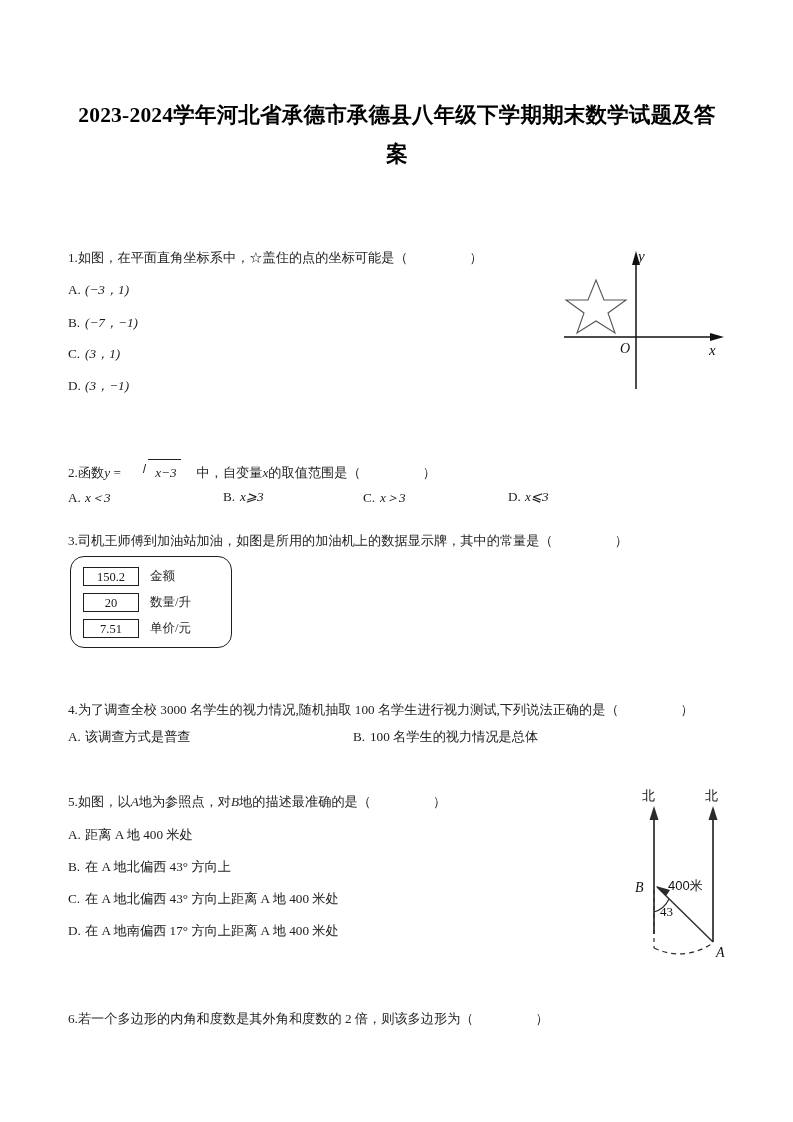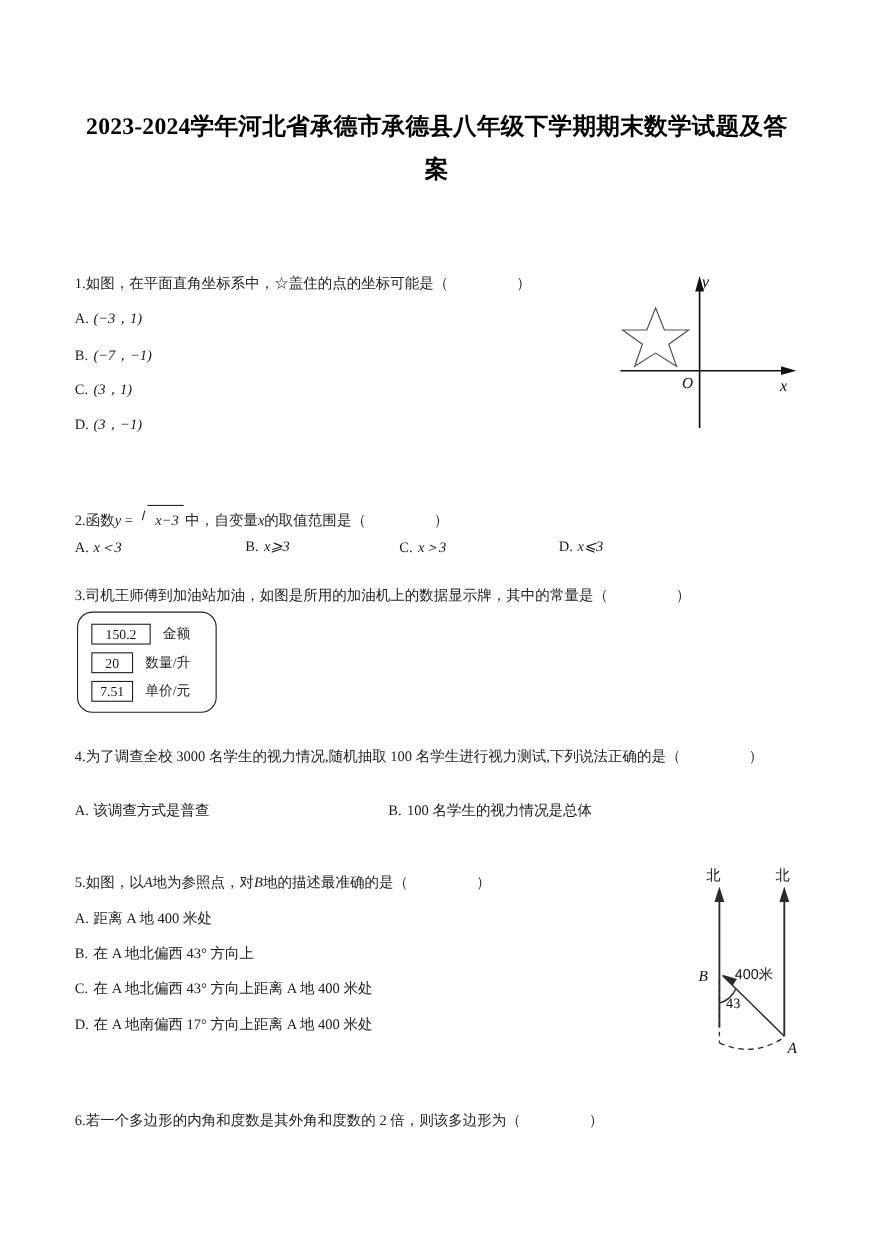--- a/index.html
+++ b/index.html
@@ -59,21 +59,21 @@
     vertical-align: top;
   }
   .opt .lbl { display: inline-block; min-width: 17px; }
   .mi { font-family: "Liberation Serif", serif; font-style: italic; }
   .paren-blank { display: inline-block; width: 62px; }
 
   
   #fig-axes { position: absolute; left: 556px; top: 243px; }
 
   
-  .sqrt { display: inline-block; position: relative; padding-left: 11px; margin: 0 4px; }
+  .sqrt { display: inline-block; position: relative; padding-left: 11px; margin: 0 18px; }
   .sqrt::before {
     content: "";
     position: absolute;
     left: 2px; top: 4px;
     width: 5px; height: 9px;
     border-left: 1px solid #222;
     transform: skewX(-14deg);
   }
   .sqrt::after {
     content: "";
@@ -83,21 +83,21 @@
     height: 0;
     border-top: 1px solid #222;
   }
   .sqrt .inner { display: inline-block; padding: 0 2px; }
 
   
   #fig-pump {
     position: absolute;
     left: 70px;
     top: 556px;
-    width: 127px;
+    width: 162px;
     height: 92px;
     border: 1.6px solid #1f1f1f;
     border-radius: 14px;
     box-sizing: border-box;
     padding: 7px 23px 7px 12px;
   }
   .pump-row {
     display: flex;
     align-items: center;
     height: 24px;
@@ -184,21 +184,21 @@
       <div class="pump-val">20</div>
       <div class="pump-lab">数量/升</div>
     </div>
     <div class="pump-row">
       <div class="pump-val">7.51</div>
       <div class="pump-lab">单价/元</div>
     </div>
   </div>
 
 
-  <div class="q qstem" style="top:675px">
+  <div class="q qstem" style="top:697px">
     <span>4.</span><span>为了调查全校 3000 名学生的视力情况,随机抽取 100 名学生进行视力测试,下列说法正确的是（</span><span class="paren-blank"></span><span>）</span>
   </div>
 
   <div class="opt-row" style="top:728px">
     <span class="opt" style="width:285px"><span class="lbl">A.</span><span>该调查方式是普查</span></span><span class="opt"><span class="lbl">B.</span><span>100 名学生的视力情况是总体</span></span>
   </div>
 
   <div class="q qstem" style="top:789px">
     <span>5.</span><span>如图，以</span><span class="mi">A</span><span>地为参照点，对</span><span class="mi">B</span><span>地的描述最准确的是（</span><span class="paren-blank"></span><span>）</span>
   </div>

